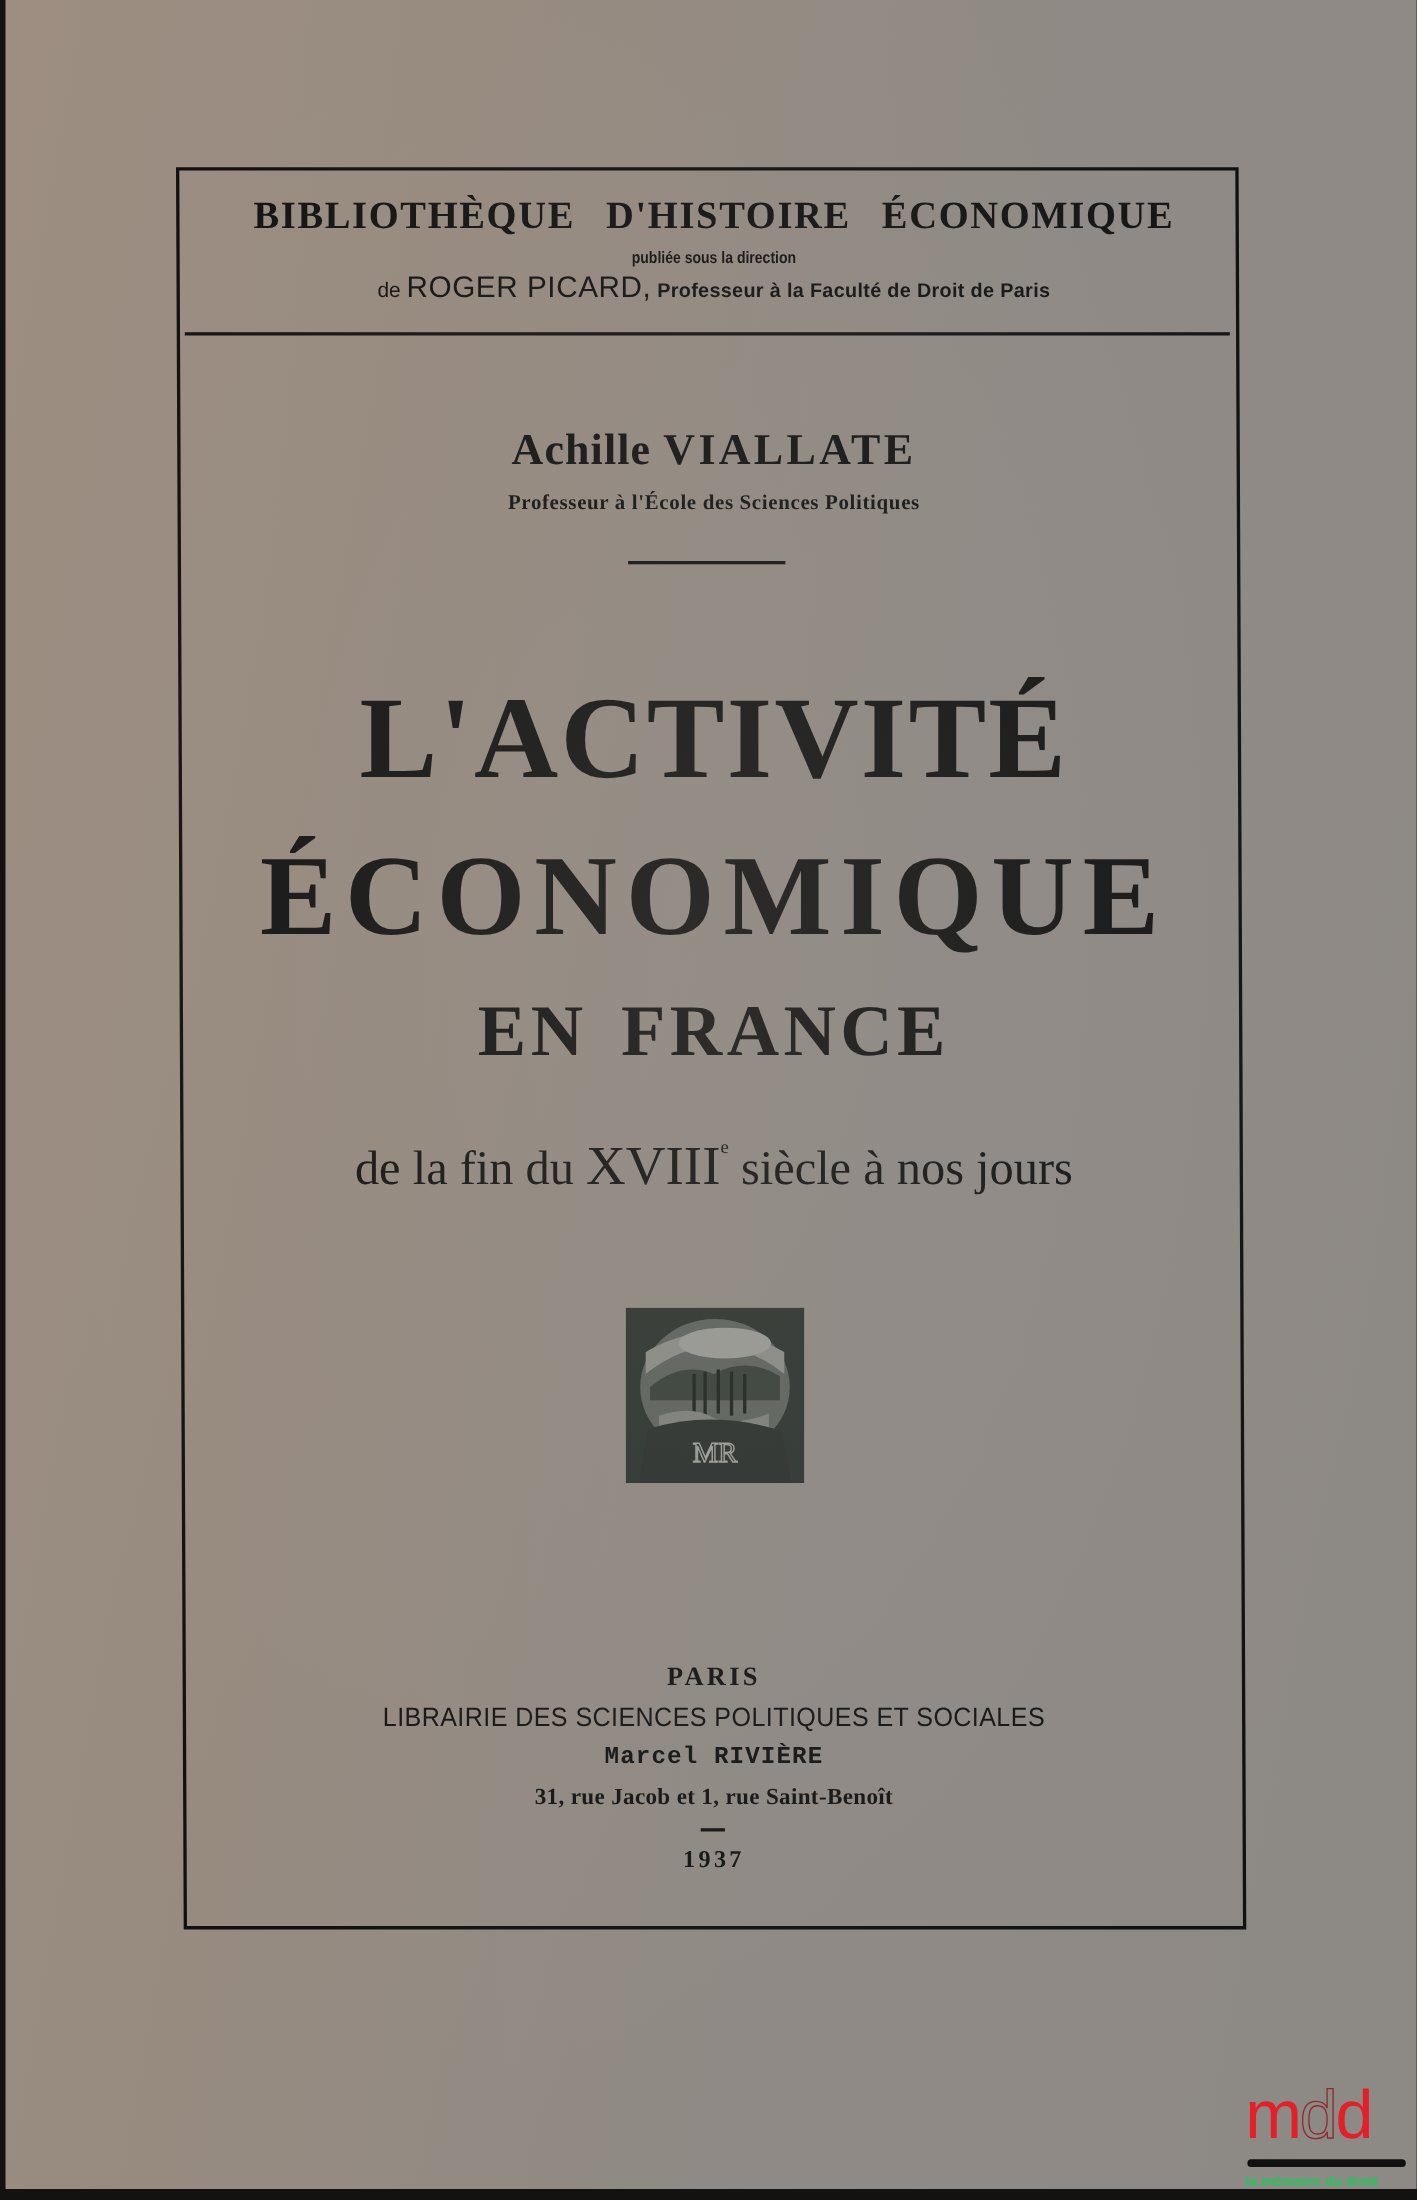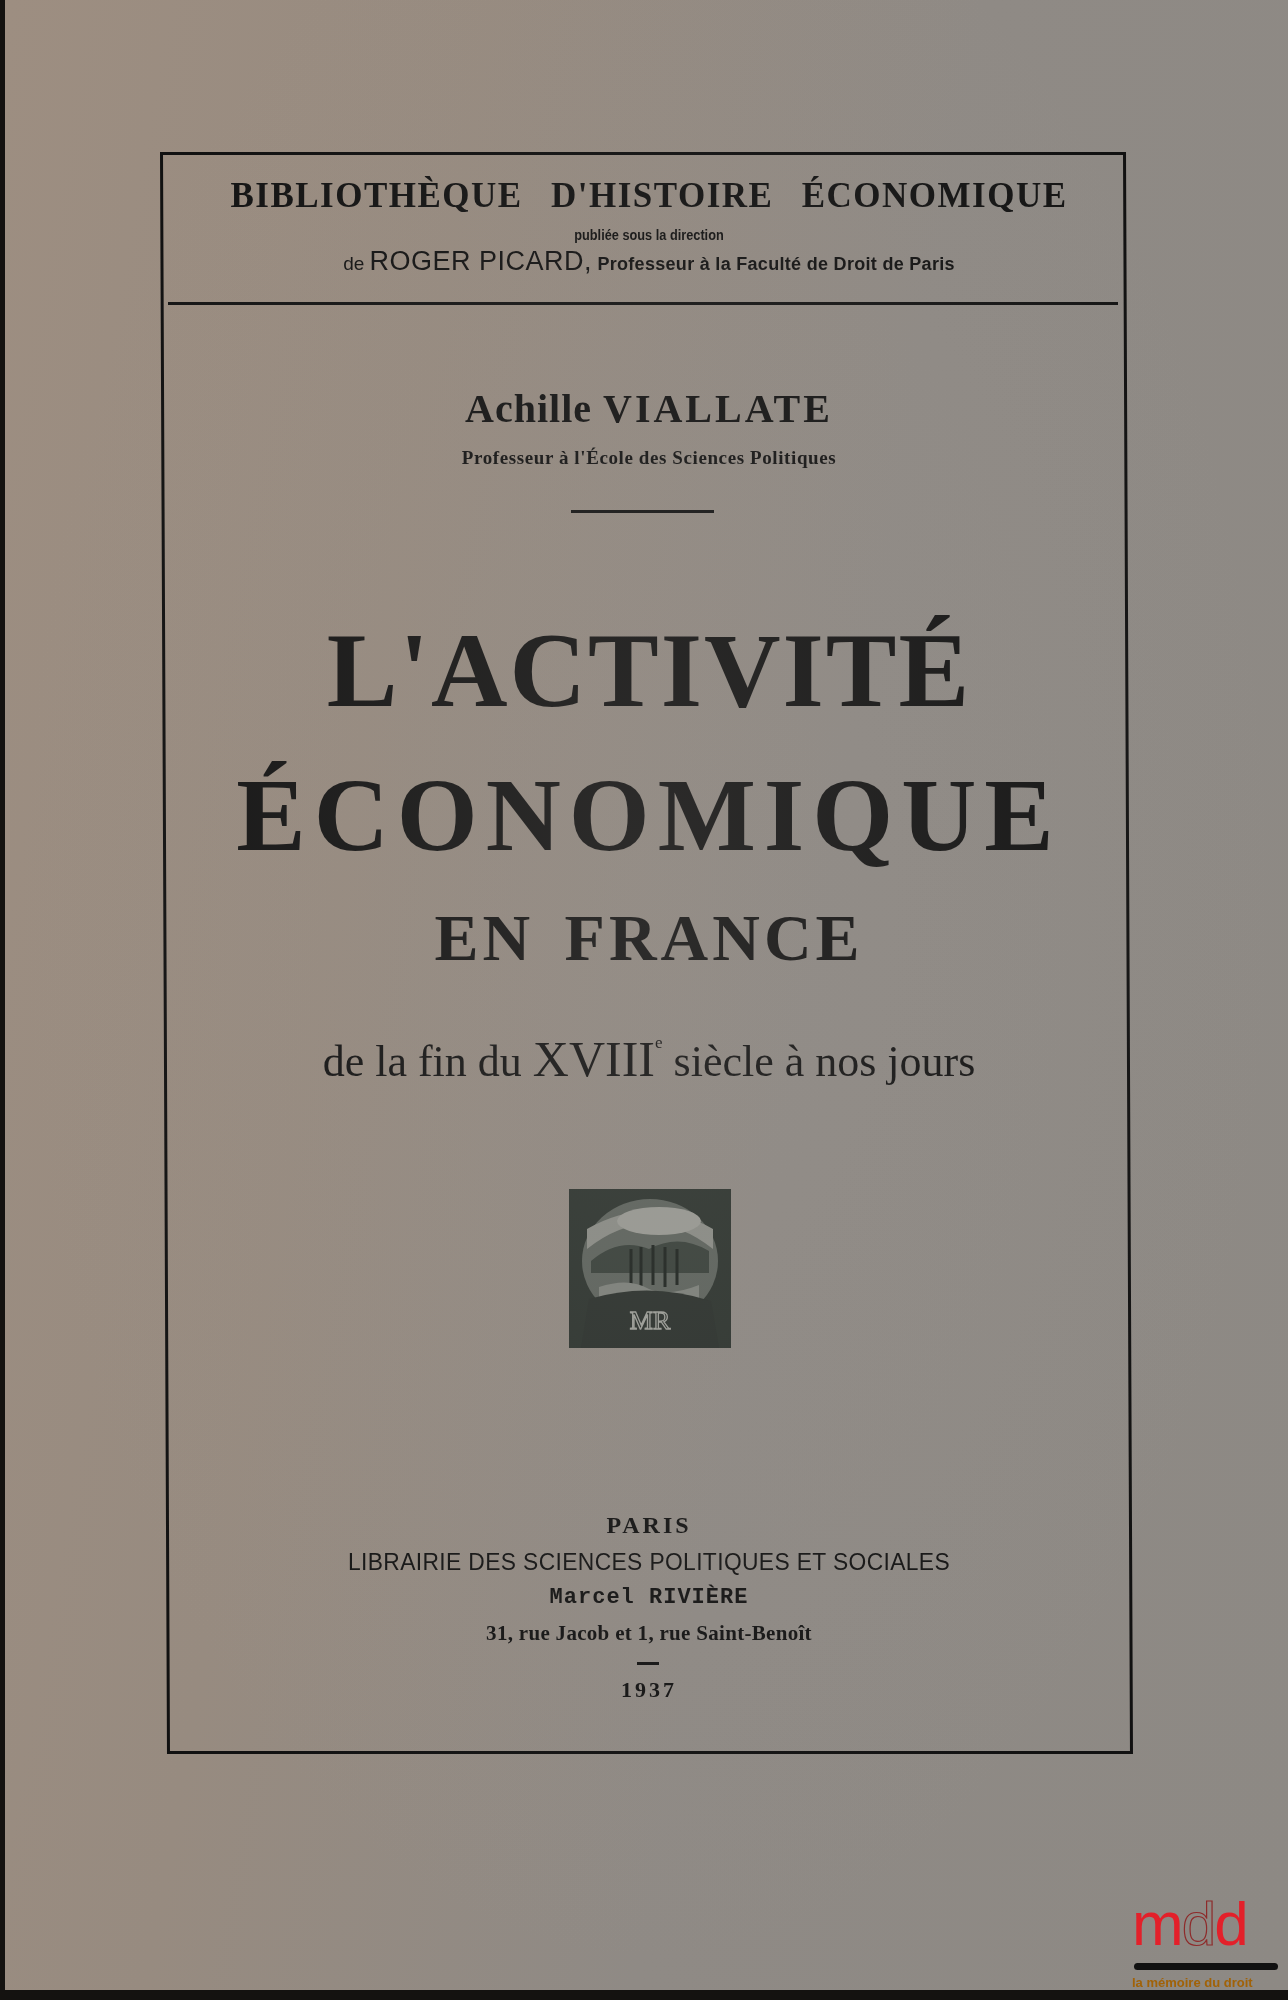--- a/index.html
+++ b/index.html
@@ -228,21 +228,21 @@
       border-radius: 4px;
       background: #111;
     }
     .wm-tagline {
       position: absolute;
       left: 2px;
       top: 82px;
       font-family: "Liberation Sans", sans-serif;
       font-weight: bold;
       font-size: 13px;
-      color: #a16207;
+      color: #22c55e;
       white-space: nowrap;
     }
   </style>
 </head>
 <body>
 
 <div class="page">
 
   <div class="frame"></div>
   <div class="frame-divider"></div>

